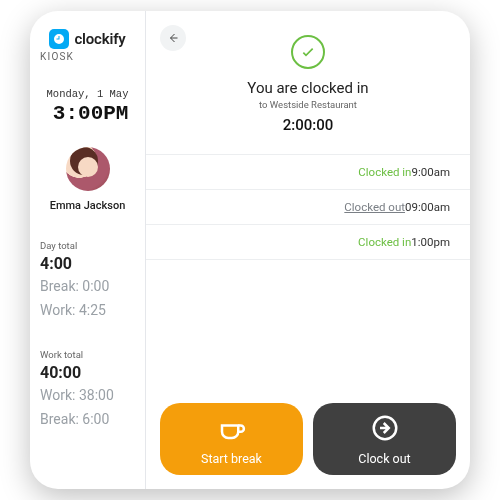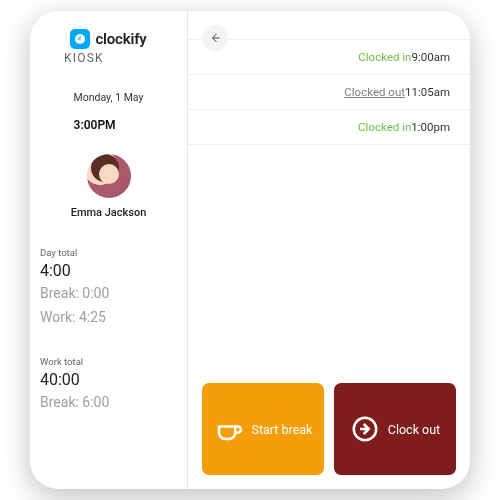--- a/index.html
+++ b/index.html
@@ -16,64 +16,64 @@
     width: 440px;
     height: 478px;
     background: #fff;
     border-radius: 28px;
     box-shadow: 0 8px 30px rgba(0,0,0,0.25);
     overflow: hidden;
     display: flex;
     position: relative;
   }
   .sidebar {
-    width: 158px;
+    width: 116px;
     border-right: 1px solid #e5e7eb;
     padding: 18px 10px 10px 10px;
     display: flex;
     flex-direction: column;
     align-items: center;
   }
   .brand {
     display: flex;
     align-items: center;
     gap: 5px;
     margin-bottom: 2px;
   }
   .brand-icon {
     width: 20px; height: 20px;
     background: #03a9f4;
     border-radius: 5px;
     display:flex;align-items:center;justify-content:center;
   }
   .brand-icon svg { width:12px; height:12px; fill:#fff; }
   .brand-text { font-weight:600; font-size:15px; color:#222; letter-spacing:-0.2px; }
-  .brand-sub { font-size:12px; color:#666; letter-spacing:1.2px; margin-left:24px; align-self:flex-start; }
-
-  .date-block { text-align:left; margin-top:26px; }
+  .brand-sub { font-size:10px; color:#666; letter-spacing:1.2px; align-self:flex-start; }
+
+  .date-block { text-align:right; margin-top:26px;font-family:Liberation Mono, monospace; }
   .date-label { font-size:10.5px; color:#333; }
-  .time-label { font-size:12px; font-weight:600; color:#111; margin-top:14px; }
+  .time-label { font-size:21px; font-weight:600; color:#111; margin-top:2px; }
 
   .avatar-block { text-align:left; margin-top:22px; }
   .avatar {
     width:44px; height:44px; border-radius:50%;
     background: radial-gradient(circle at 30% 30%, #f7d9c4 0%, #f7d9c4 40%, #ac586b 41%, #ac586b 70%, #8c3e3e 100%);
     margin: 0 auto 8px;
     display:flex;align-items:center;justify-content:center;
     position:relative; overflow:hidden;
   }
   .avatar::after{
     content:""; position:absolute; width:20px;height:20px; background:#f7d9c4; border-radius:50%; top:10px; left:12px;
     box-shadow: -4px -6px 0 4px #5a2e24;
   }
   .user-name { font-size:11px; color:#222; font-weight:500; }
 
   .stat-block { margin-top:28px; width:100%; }
   .stat-label { font-size:9.5px; color:#666; margin-bottom:3px; }
-  .stat-value { font-size:16px; font-weight:400; color:#222; }
+  .stat-value { font-size:16px; font-weight:700; color:#222; }
   .stat-sub { font-size:14px; color:#9aa0a6; margin-top:3px; line-height:1.5; }
 
   .main {
     flex:1;
     display:flex;
     flex-direction:column;
     padding: 14px 0 0 0;
     position:relative;
   }
   .back-btn {
@@ -104,27 +104,27 @@
   .log-label.green { color:#6cbf43; }
   .log-label.grey { color:#7a7f85;text-decoration:underline; }
   .log-time { color:#333; }
 
   .action-bar {
     margin-top:auto;
     display:flex; gap:10px;
     padding: 0 14px 14px 14px;
   }
   .action-btn {
-    flex:1; height:92px; border-radius:7px;
-    display:flex; align-items:center; justify-content:center;
+    flex:1; height:72px; border-radius:20px;
+    display:flex; flex-direction:column; align-items:center; justify-content:center;
     gap:8px; color:#fff; cursor:pointer;
     font-size:12.5px;
   }
   .action-btn.orange { background:#f59e0b; }
-  .action-btn.slate { background:#7f1d1d;align-items:center; }
+  .action-btn.slate { background:#404040;align-items:center; }
   .action-btn svg { width:30px; height:30px; stroke:#fff; stroke-width:2; fill:none; }
 </style>
 </head>
 <body>
 
 <div class="device">
 
   <aside class="sidebar">
     <div class="brand">
       <span class="brand-icon">
@@ -149,40 +149,51 @@
     <div class="stat-block">
       <div class="stat-label">Day total</div>
       <div class="stat-value">4:00</div>
       <div class="stat-sub">Break: 0:00</div>
       <div class="stat-sub">Work: 4:25</div>
     </div>
 
     <div class="stat-block">
       <div class="stat-label">Work total</div>
       <div class="stat-value">40:00</div>
+      <div class="stat-sub">Work: 38:00</div>
       <div class="stat-sub">Break: 6:00</div>
     </div>
   </aside>
 
   <main class="main">
     <div class="back-btn">
       <svg viewBox="0 0 24 24">
           <path d="M15 4l-8 8 8 8M7 12h14"></path>
         </svg>
     </div>
 
+    <div class="status-area">
+      <div class="check-circle">
+        <svg viewBox="0 0 24 24">
+            <path d="M5 13l4 4 10-10"></path>
+          </svg>
+      </div>
+      <div class="status-title">You are clocked in</div>
+      <div class="status-sub">to Westside Restaurant</div>
+      <div class="status-timer">2:00:00</div>
+    </div>
 
     <div class="log-list">
         <div class="log-row">
           <span class="log-label green">Clocked in</span>
           <span class="log-time">9:00am</span>
         </div>
         <div class="log-row">
           <span class="log-label grey">Clocked out</span>
-          <span class="log-time">11:05am</span>
+          <span class="log-time">09:00am</span>
         </div>
         <div class="log-row">
           <span class="log-label green">Clocked in</span>
           <span class="log-time">1:00pm</span>
         </div>
       </div>
 
     <div class="action-bar">
       <div class="action-btn orange">
         <svg viewBox="0 0 24 24">

